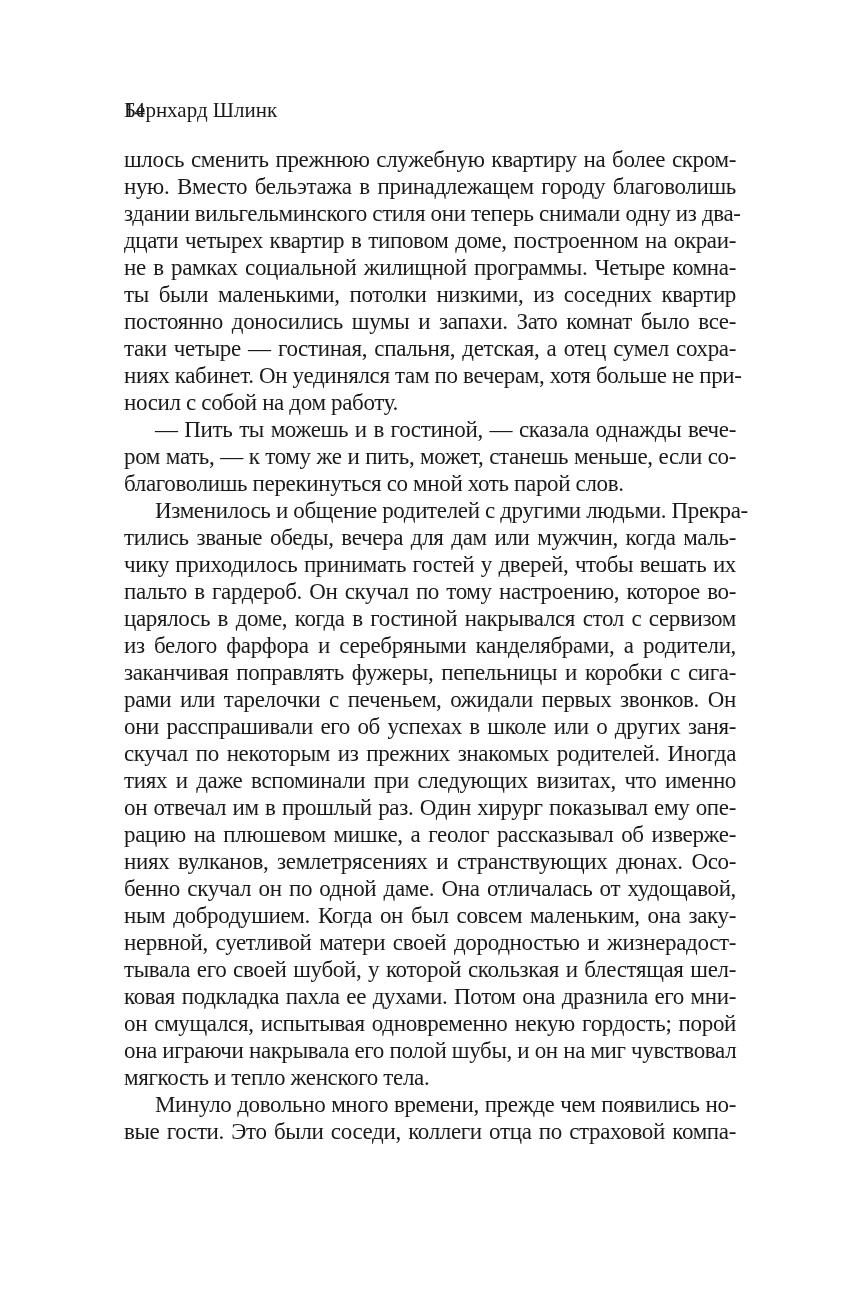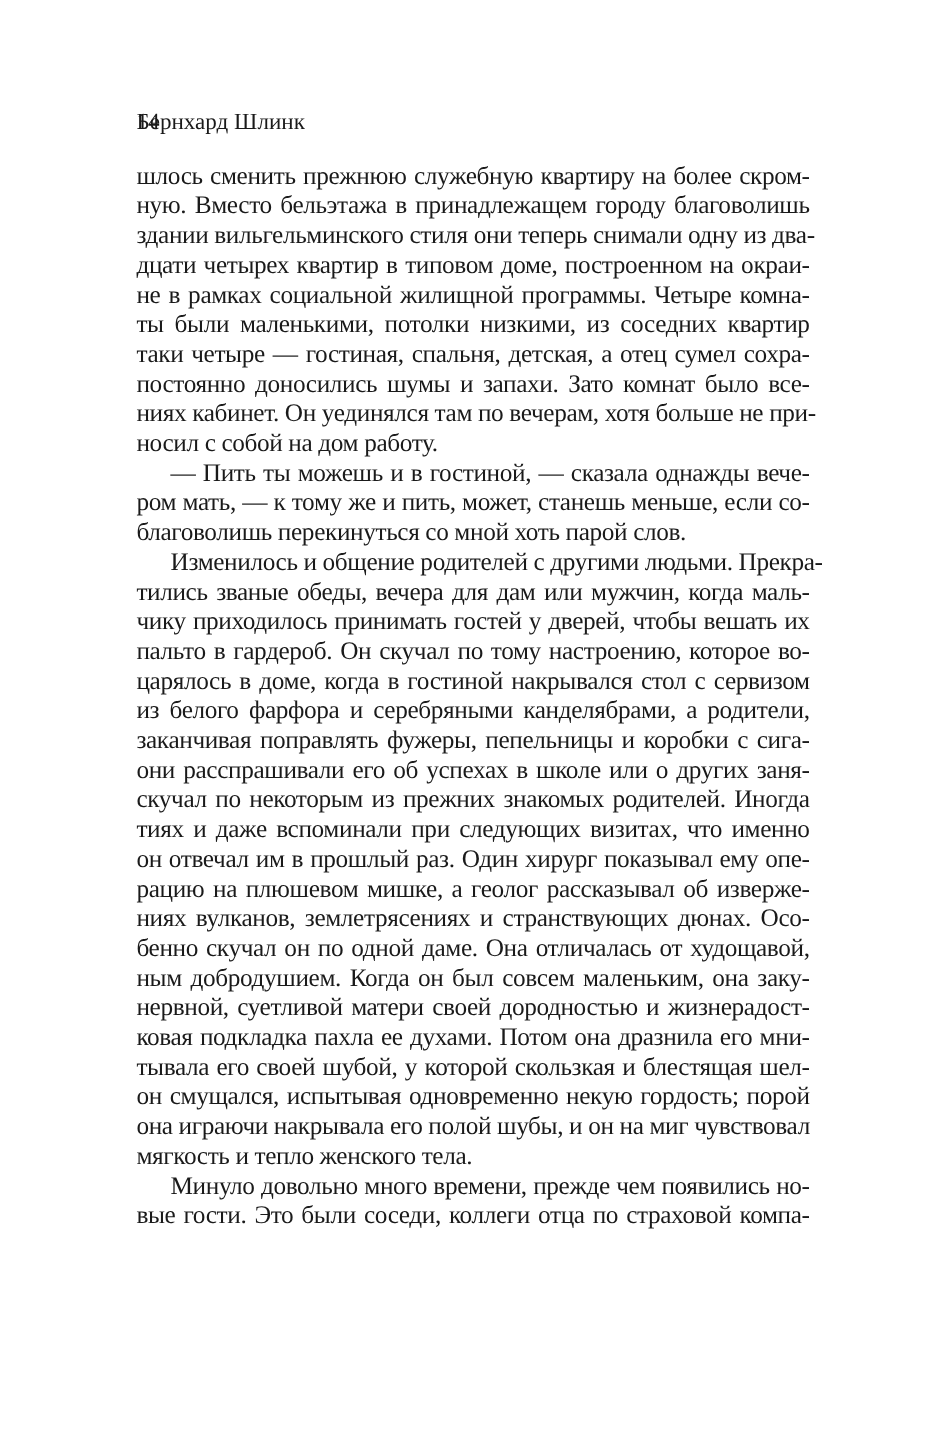--- a/index.html
+++ b/index.html
@@ -34,44 +34,45 @@
     <span class="page-number">14</span>
     <span class="running-title">Бернхард Шлинк</span>
   </div>
   <div class="body-text" id="body-text">
       <div class="line">шлось сменить прежнюю служебную квартиру на более скром-</div>
       <div class="line">ную. Вместо бельэтажа в принадлежащем городу благоволишь</div>
       <div class="line">здании вильгельминского стиля они теперь снимали одну из два-</div>
       <div class="line">дцати четырех квартир в типовом доме, построенном на окраи-</div>
       <div class="line">не в рамках социальной жилищной программы. Четыре комна-</div>
       <div class="line">ты были маленькими, потолки низкими, из соседних квартир</div>
+      <div class="line">постоянно доносились шумы и запахи. Зато комнат было все-</div>
       <div class="line">таки четыре — гостиная, спальня, детская, а отец сумел сохра-</div>
-      <div class="line">постоянно доносились шумы и запахи. Зато комнат было все-</div>
       <div class="line">ниях кабинет. Он уединялся там по вечерам, хотя больше не при-</div>
       <div class="line last">носил с собой на дом работу.</div>
       <div class="line indent">— Пить ты можешь и в гостиной, — сказала однажды вече-</div>
       <div class="line">ром мать, — к тому же и пить, может, станешь меньше, если со-</div>
       <div class="line last">благоволишь перекинуться со мной хоть парой слов.</div>
       <div class="line indent">Изменилось и общение родителей с другими людьми. Прекра-</div>
       <div class="line">тились званые обеды, вечера для дам или мужчин, когда маль-</div>
       <div class="line">чику приходилось принимать гостей у дверей, чтобы вешать их</div>
       <div class="line">пальто в гардероб. Он скучал по тому настроению, которое во-</div>
       <div class="line">царялось в доме, когда в гостиной накрывался стол с сервизом</div>
       <div class="line">из белого фарфора и серебряными канделябрами, а родители,</div>
       <div class="line">заканчивая поправлять фужеры, пепельницы и коробки с сига-</div>
+      <div class="line">рами или тарелочки с печеньем, ожидали первых звонков. Он</div>
       <div class="line">они расспрашивали его об успехах в школе или о других заня-</div>
       <div class="line">скучал по некоторым из прежних знакомых родителей. Иногда</div>
       <div class="line">тиях и даже вспоминали при следующих визитах, что именно</div>
       <div class="line">он отвечал им в прошлый раз. Один хирург показывал ему опе-</div>
       <div class="line">рацию на плюшевом мишке, а геолог рассказывал об изверже-</div>
       <div class="line">ниях вулканов, землетрясениях и странствующих дюнах. Осо-</div>
       <div class="line">бенно скучал он по одной даме. Она отличалась от худощавой,</div>
       <div class="line">ным добродушием. Когда он был совсем маленьким, она заку-</div>
       <div class="line">нервной, суетливой матери своей дородностью и жизнерадост-</div>
+      <div class="line">тывала его своей шубой, у которой скользкая и блестящая шел-</div>
       <div class="line">ковая подкладка пахла ее духами. Потом она дразнила его мни-</div>
-      <div class="line">тывала его своей шубой, у которой скользкая и блестящая шел-</div>
       <div class="line">он смущался, испытывая одновременно некую гордость; порой</div>
       <div class="line">она играючи накрывала его полой шубы, и он на миг чувствовал</div>
       <div class="line last">мягкость и тепло женского тела.</div>
       <div class="line indent">Минуло довольно много времени, прежде чем появились но-</div>
       <div class="line">вые гости. Это были соседи, коллеги отца по страховой компа-</div>
     </div>
 </div>
 
 </body></html>

